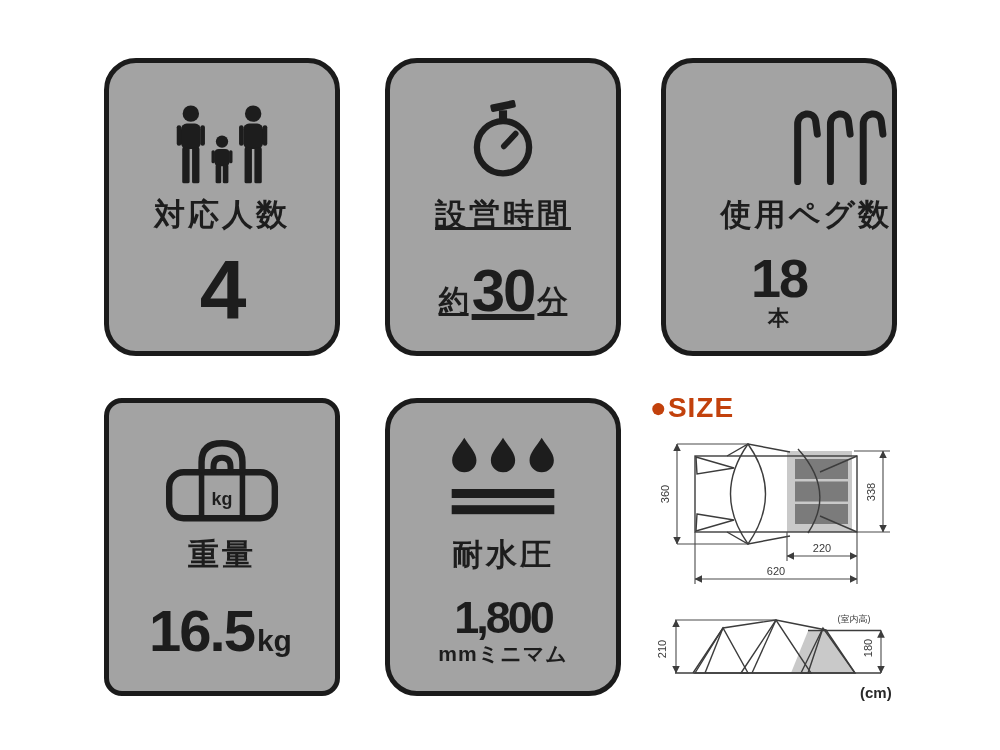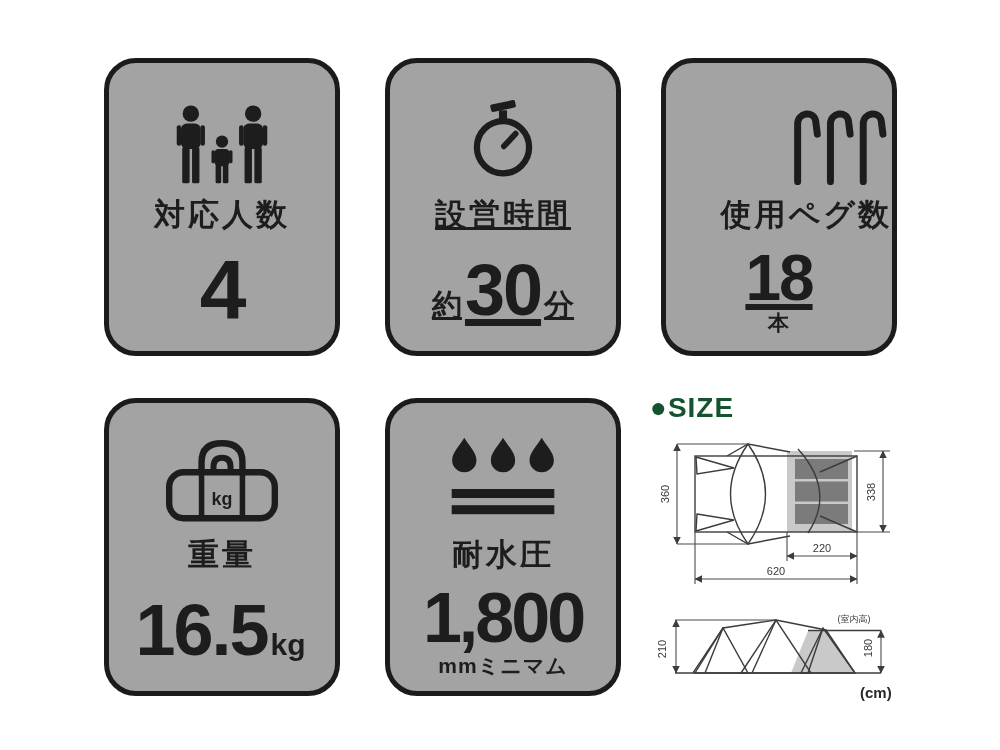--- a/index.html
+++ b/index.html
@@ -9,29 +9,29 @@
   .card{position:absolute;width:226px;height:288px;background:#a3a3a3;
         border:5px solid #1b1b1b;border-radius:32px;
         display:flex;flex-direction:column;align-items:center;}
   .icon-slot{height:92px;margin-top:30px;display:flex;align-items:flex-end;justify-content:center;}
   .card-label{margin-top:14px;font-size:31px;font-weight:700;letter-spacing:3px;line-height:1;white-space:nowrap;}
   .value-area{flex:1;width:100%;display:flex;align-items:center;justify-content:center;}
   .value-row{display:flex;align-items:baseline;line-height:.95;}
   .value-stack{display:flex;flex-direction:column;align-items:center;line-height:1;}
   .num{font-weight:700;letter-spacing:-2px;line-height:.95;}
   .n-4{font-size:84px;}
-  .n-30{font-size:72px;}
-  .n-18{font-size:64px;text-decoration:underline;}
-  .n-165{font-size:72px;}
-  .n-1800{font-size:70px;letter-spacing:-3px;}
+  .n-30{font-size:60px;}
+  .n-18{font-size:54px;}
+  .n-165{font-size:58px;}
+  .n-1800{font-size:45px;letter-spacing:-3px;}
   .affix{font-size:30px;font-weight:700;margin:0 3px;letter-spacing:0;}
   .sub{font-size:21px;font-weight:700;letter-spacing:1px;margin-top:3px;}
 
   .size-heading{position:absolute;left:650px;top:392px;font-size:28px;font-weight:600;
-                letter-spacing:1px;color:#14532d;}
+                letter-spacing:1px;color:#c2410c;}
   .diagram{position:absolute;}
   .dim-text{font-size:11px;fill:#3a3a3a;font-weight:400;}
   .note-text{font-size:9px;fill:#3a3a3a;}
   .cm-text{font-size:15px;fill:#2a2a2a;font-weight:600;}
   svg .ln{stroke:#3c3c3c;stroke-width:1.4;fill:none;}
   svg .thin{stroke:#4a4a4a;stroke-width:1.1;fill:none;}
 </style>
 </head>
 <body>
 
@@ -107,21 +107,21 @@
     </div>
     <div class="card-label">使用ペグ数</div>
     <div class="value-area">
       <div class="value-stack">
         <span class="num n-18">18</span>
         <span class="sub">本</span>
       </div>
     </div>
   </div>
 
-  <div class="card" style="left:104px;top:398px;">
+  <div class="card" style="left:104px;top:398px;border-radius:18px;">
     <div class="icon-slot">
       <svg width="122" height="92" viewBox="0 0 140 108">
         <rect x="8" y="46" width="124" height="54" rx="17" fill="none" stroke="#1d1d1d" stroke-width="7.5"></rect>
         <line x1="46" y1="48" x2="46" y2="98" stroke="#1d1d1d" stroke-width="6.5"></line>
         <line x1="94" y1="48" x2="94" y2="98" stroke="#1d1d1d" stroke-width="6.5"></line>
         <path d="M46,46 L46,34 Q46,12 70,12 Q94,12 94,34 L94,46" fill="none" stroke="#1d1d1d" stroke-width="7.5"></path>
         <path d="M60,46 L60,40 Q60,29 70,29 Q80,29 80,40 L80,46" fill="none" stroke="#1d1d1d" stroke-width="7"></path>
         <text x="70" y="84" text-anchor="middle" font-size="21" font-weight="bold" fill="#1d1d1d">kg</text>
       </svg>
     </div>

